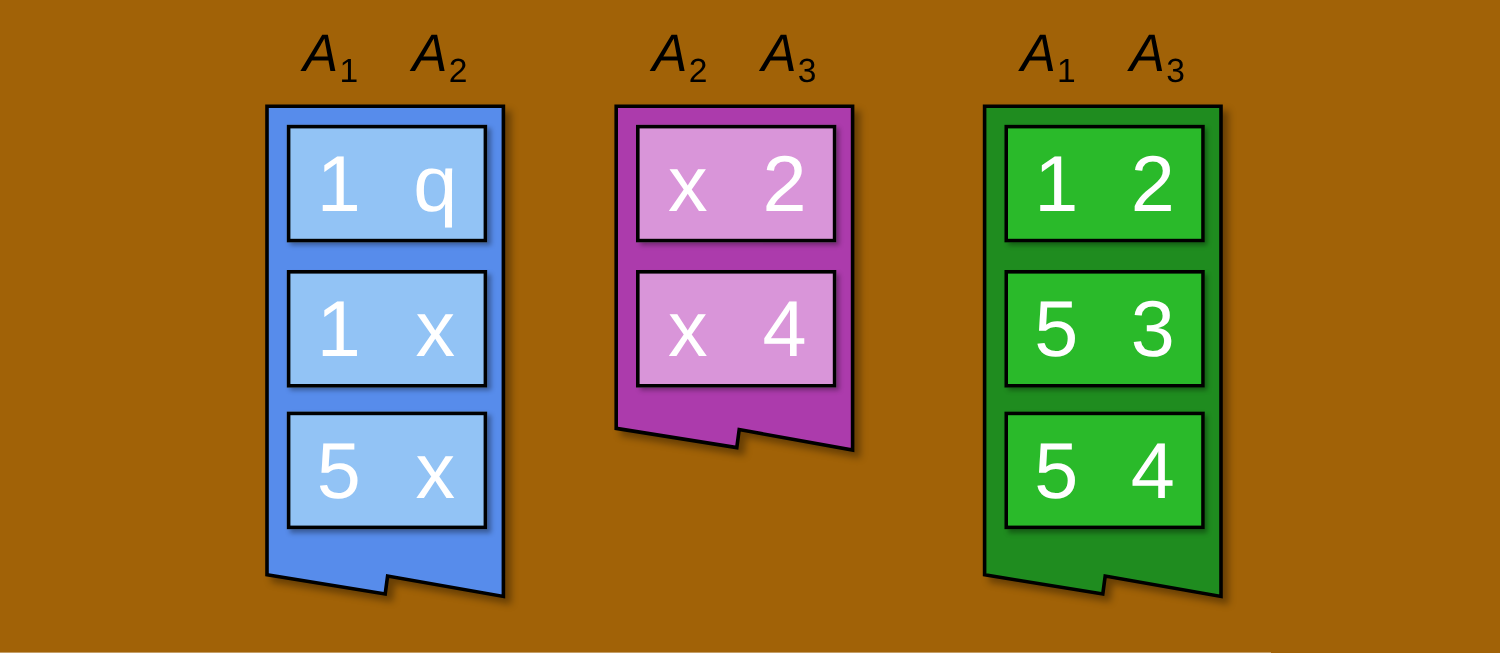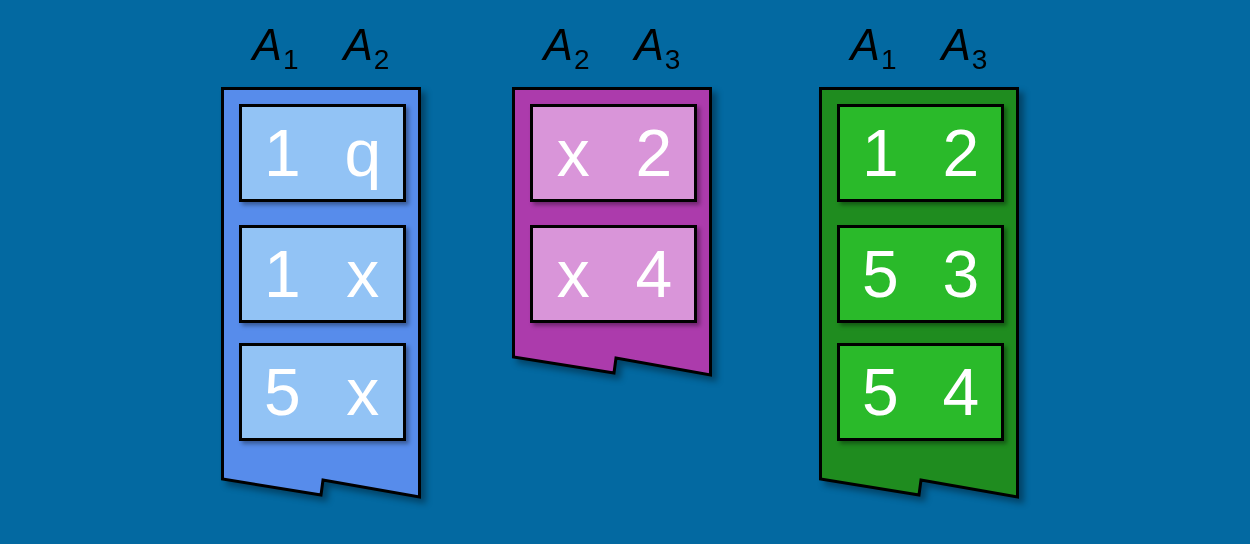--- a/index.html
+++ b/index.html
@@ -1,19 +1,19 @@
 <!DOCTYPE html>
 <html><head>
 <meta charset="utf-8">
 <style>
   html,body{margin:0;padding:0;background:#ffffff;}
   .canvas{
     position:relative;
     width:1250px;height:544px;
-    background:#0369a1;
+    background:#a16207;
     font-family:"Liberation Sans", sans-serif;
     overflow:hidden;
   }
   .table-group{position:absolute;}
   .hdr{
     position:absolute;
     left:0;top:-66px;
     width:200px;height:48px;
     display:flex;justify-content:center;align-items:baseline;
     gap:45px;

